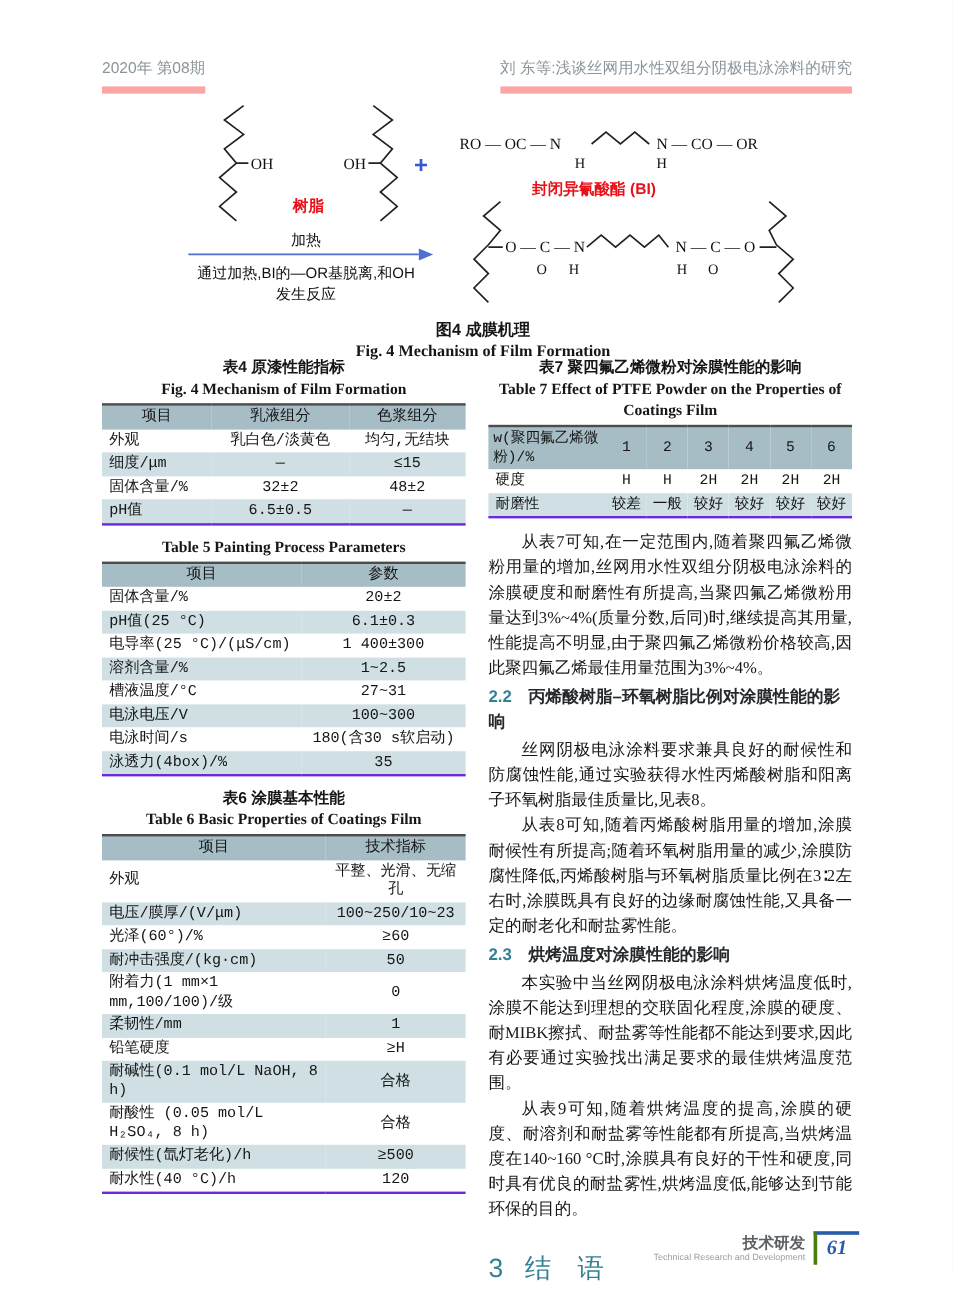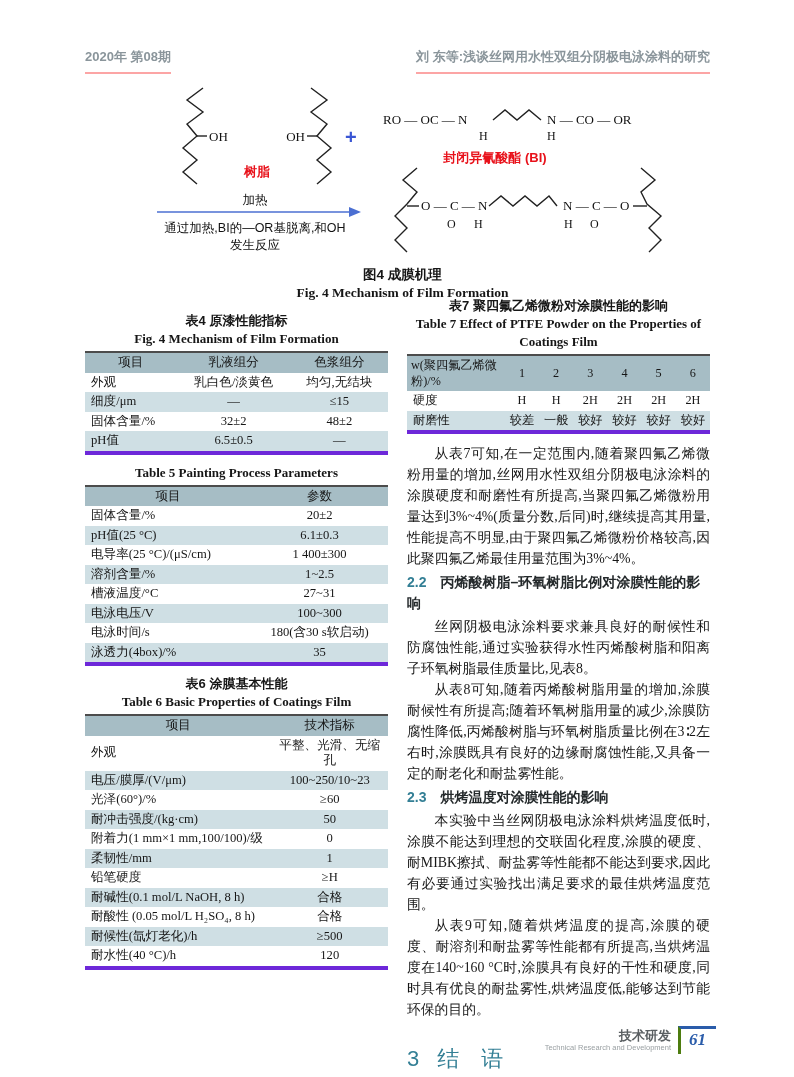--- a/index.html
+++ b/index.html
@@ -3,47 +3,47 @@
 <meta charset="utf-8">
 <style>
   html,body{margin:0;padding:0;background:#e9e9e9;}
   .page{position:relative;width:794px;height:1077px;background:#ffffff;margin:0 auto;
         overflow:hidden;font-family:"Liberation Serif",serif;color:#161616;}
 
   
   .hdr{position:absolute;top:48px;left:85px;width:625px;display:flex;
        justify-content:space-between;font-size:13px;color:#8a959b;
        font-family:"Liberation Sans",sans-serif;}
-  .hdr span{border-bottom:2px solid #fca5a5;padding-bottom:6px;font-weight:bold;}
+  .hdr span{border-bottom:6px solid #fca5a5;padding-bottom:6px;}
 
   
   .figure{position:absolute;top:84px;left:95px;width:615px;text-align:center;}
   .figure svg{display:block;}
   .fig-cap-cn{font-family:"Liberation Sans",sans-serif;font-weight:bold;
               font-size:13.5px;line-height:18px;margin-top:2px;}
   .fig-cap-en{font-weight:bold;font-size:13.5px;line-height:18px;}
   .chem{stroke:#222;stroke-width:1.4;fill:none;}
   .ftext{font-family:"Liberation Serif",serif;font-size:13px;fill:#111;}
   .fsub{font-family:"Liberation Serif",serif;font-size:12px;fill:#111;}
   .fred{font-family:"Liberation Sans",sans-serif;font-weight:bold;font-size:13px;fill:#e8111a;}
   .fblue{font-family:"Liberation Sans",sans-serif;font-weight:bold;font-size:20px;fill:#3a56d4;}
   .fnote{font-family:"Liberation Sans",sans-serif;font-size:12.5px;fill:#111;}
 
   
-  .col-left{position:absolute;top:312px;left:85px;width:303px;}
+  .col-left{position:absolute;top:297px;left:85px;width:303px;}
   .col-right{position:absolute;top:297px;left:407px;width:303px;}
 
   
   .tblock{margin-bottom:9px;}
   .cap-cn{text-align:center;font-family:"Liberation Sans",sans-serif;font-weight:bold;
           font-size:13px;line-height:18px;}
   .cap-en{text-align:center;font-weight:bold;font-size:13px;line-height:18px;margin-bottom:3px;}
   table{width:100%;border-collapse:collapse;table-layout:fixed;
-        border-top:2px solid #4c4c4c;border-bottom:4px solid #6d28d9;
-        font-size:12.6px;}
+        border-top:2px solid #4c4c4c;border-bottom:2px solid #6d28d9;
+        font-size:12.6px;font-family:Liberation Mono, monospace;}
   th,td{padding:2px 3px;text-align:center;vertical-align:middle;line-height:15.5px;
         font-weight:normal;}
   thead tr{background:#a6bdc5;}
   tbody tr:nth-child(even){background:#cfdfe4;}
   td.c-label{text-align:left;padding-left:6px;}
   .t4 th:nth-child(1){width:30%}.t4 th:nth-child(2){width:38%}.t4 th:nth-child(3){width:32%}
   .t5 th:nth-child(1){width:55%}.t5 th:nth-child(2){width:45%}
   .t6 th:nth-child(1){width:62%}.t6 th:nth-child(2){width:38%}
   .t7{font-size:12.2px;}
   .t7 th:nth-child(1){width:30%}

